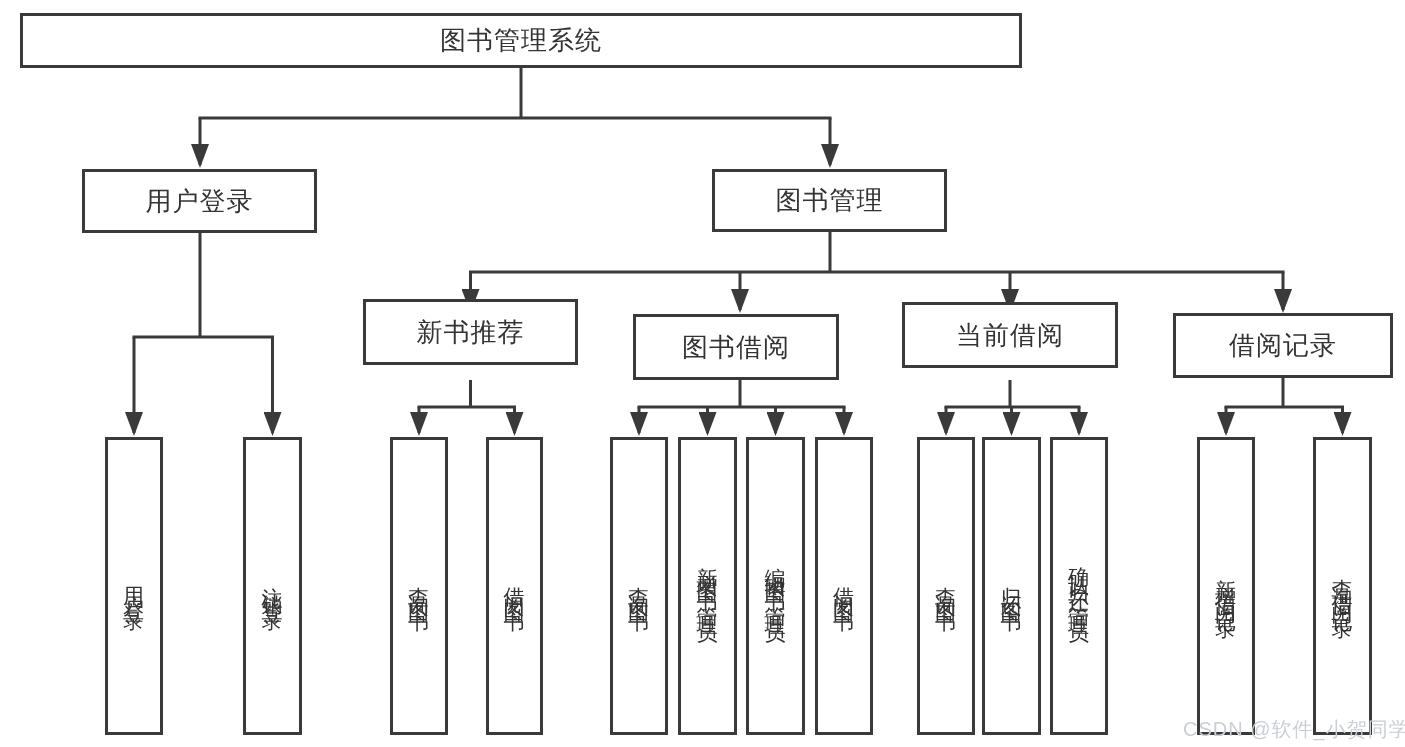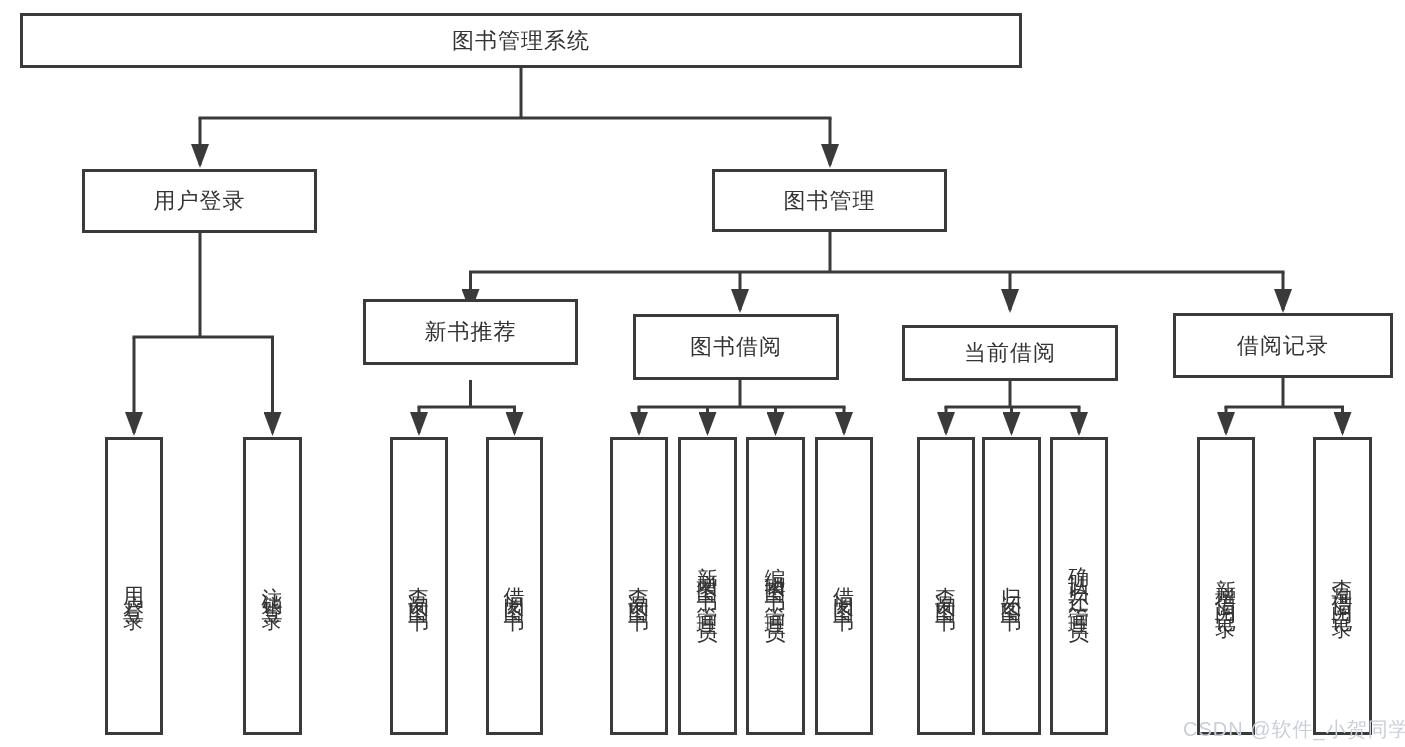--- a/index.html
+++ b/index.html
@@ -12,21 +12,21 @@
     font-family:"Liberation Sans",sans-serif;color:var(--text);
     position:relative;overflow:hidden;
   }
   .stage{position:absolute;left:0;top:0;width:1405px;height:747px;}
   svg.wires{position:absolute;left:0;top:0;width:1405px;height:747px;
     pointer-events:none;color:var(--line);}
   .box{
     position:absolute;box-sizing:border-box;border:3px solid var(--border);
     background:var(--background);display:flex;align-items:center;justify-content:center;
   }
-  .box .lbl{font-size:22px;letter-spacing:1px;white-space:nowrap;}
+  .box .lbl{font-size:26px;letter-spacing:1px;white-space:nowrap;}
   .box.v{top:437px;height:298px;}
   .box.v .vlbl{
     writing-mode:vertical-rl;text-orientation:mixed;
     font-size:21px;letter-spacing:8px;line-height:1;white-space:nowrap;
   }
   .watermark{
     position:absolute;left:1183px;top:716px;font-size:20px;
     color:var(--watermark);white-space:nowrap;letter-spacing:1px;
   }
 </style>
@@ -95,21 +95,21 @@
   <div class="box h" style="left:712px;top:169px;width:235px;height:63px">
     <span class="lbl">图书管理</span>
   </div>
 
   <div class="box h" style="left:363px;top:299px;width:215px;height:66px">
     <span class="lbl">新书推荐</span>
   </div>
   <div class="box h" style="left:633px;top:314px;width:206px;height:66px">
     <span class="lbl">图书借阅</span>
   </div>
-  <div class="box h" style="left:902px;top:325px;width:216px;height:56px">
+  <div class="box h" style="left:902px;top:302px;width:216px;height:66px">
     <span class="lbl">当前借阅</span>
   </div>
   <div class="box h" style="left:1173px;top:313px;width:220px;height:65px">
     <span class="lbl">借阅记录</span>
   </div>
 
   <div class="box v" style="left:105px;width:58px">
     <span class="vlbl">用户登录</span>
   </div>
   <div class="box v" style="left:243px;width:59px">

